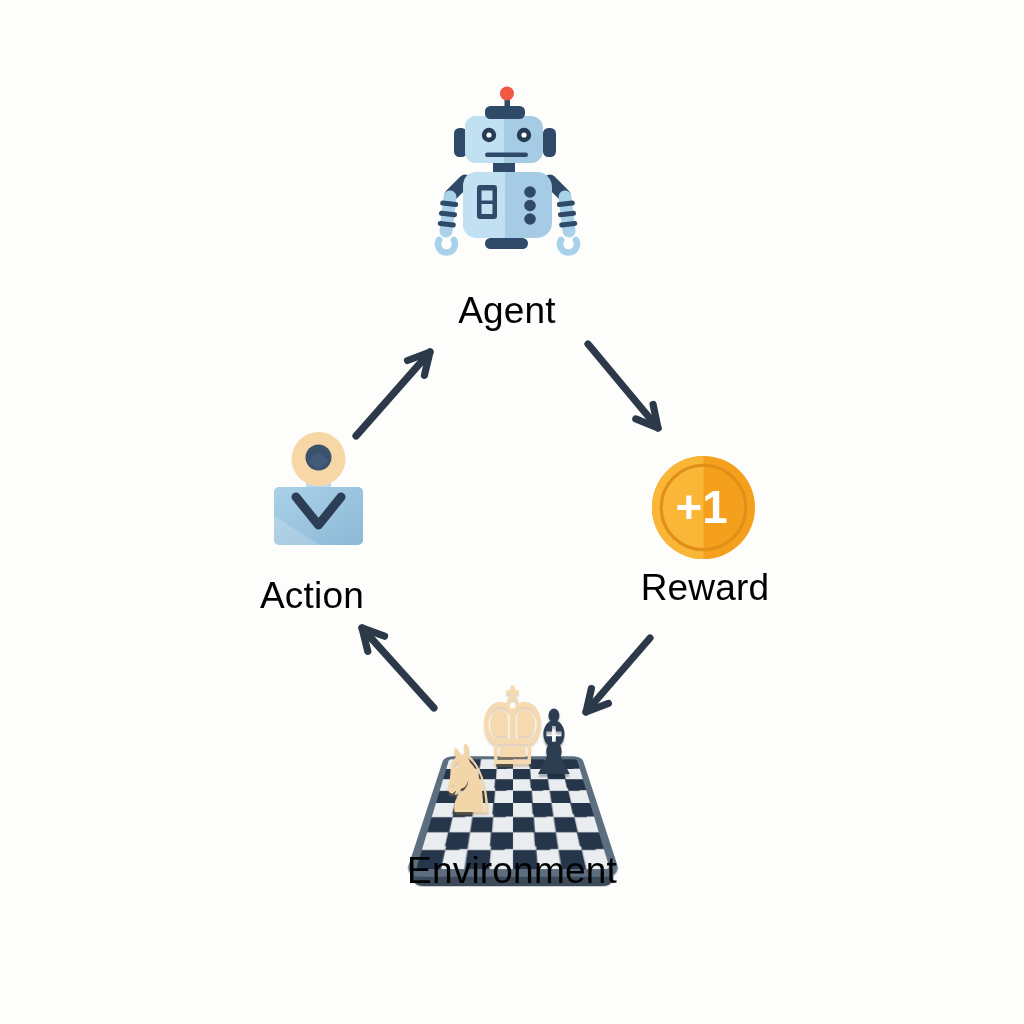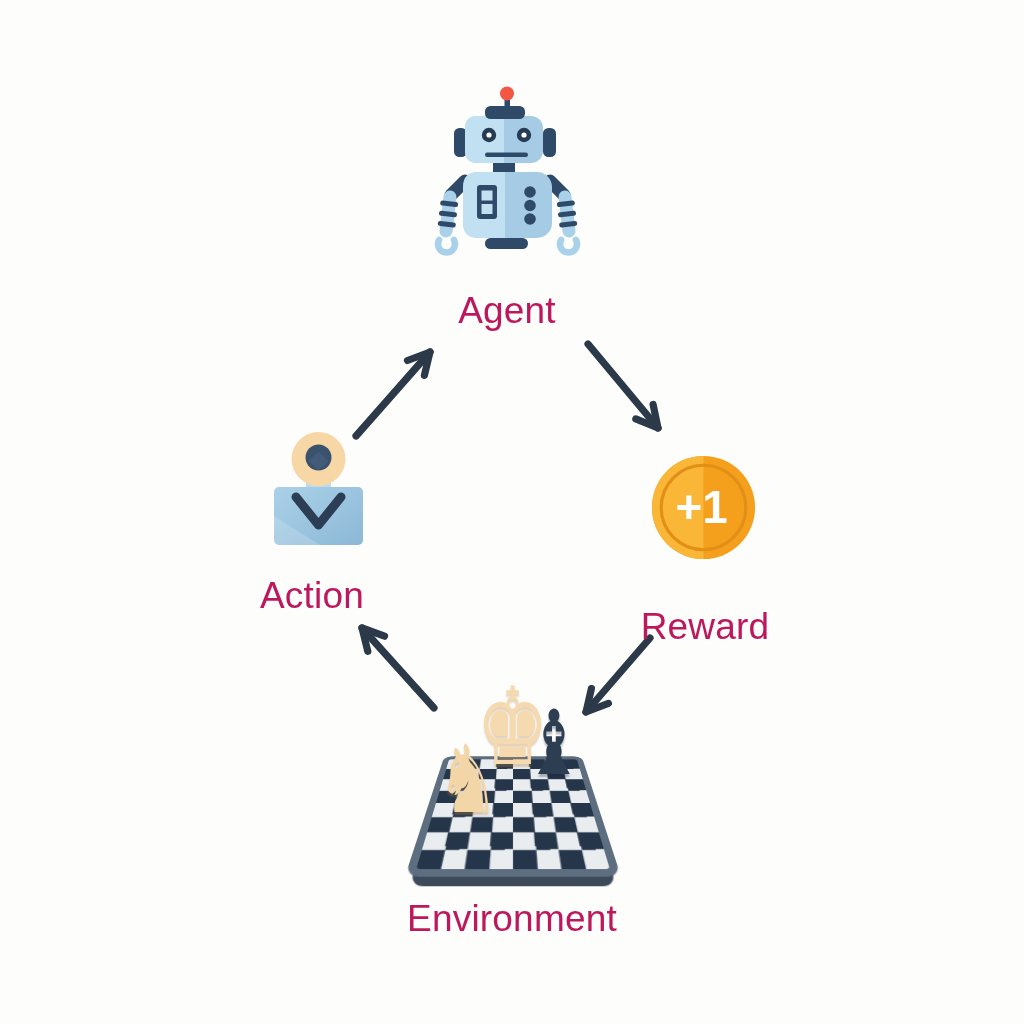--- a/index.html
+++ b/index.html
@@ -12,28 +12,28 @@
   svg{display:block;}
   .abs{position:absolute;}
 
   
   .node-label{
     position:absolute;
     transform:translateX(-50%);
     font-size:37px;
     line-height:1;
     font-weight:500;
-    color:#be185d;
+    color:#000000;
     letter-spacing:0.2px;
     white-space:nowrap;
   }
   .label-agent{left:507px;top:292px;}
   .label-action{left:312px;top:577px;text-align:center;}
-  .label-reward{left:705px;top:608px;text-align:right;}
-  .label-environment{left:512px;top:900px;}
+  .label-reward{left:705px;top:569px;text-align:right;}
+  .label-environment{left:512px;top:852px;}
 
   
   .arrows{position:absolute;left:0;top:0;pointer-events:none;}
   .arrow path, .arrow polyline{
     stroke:#2c3949;stroke-width:7.2;fill:none;
     stroke-linecap:round;stroke-linejoin:round;
   }
 
   
   .robot-svg{left:425px;top:80px;}

